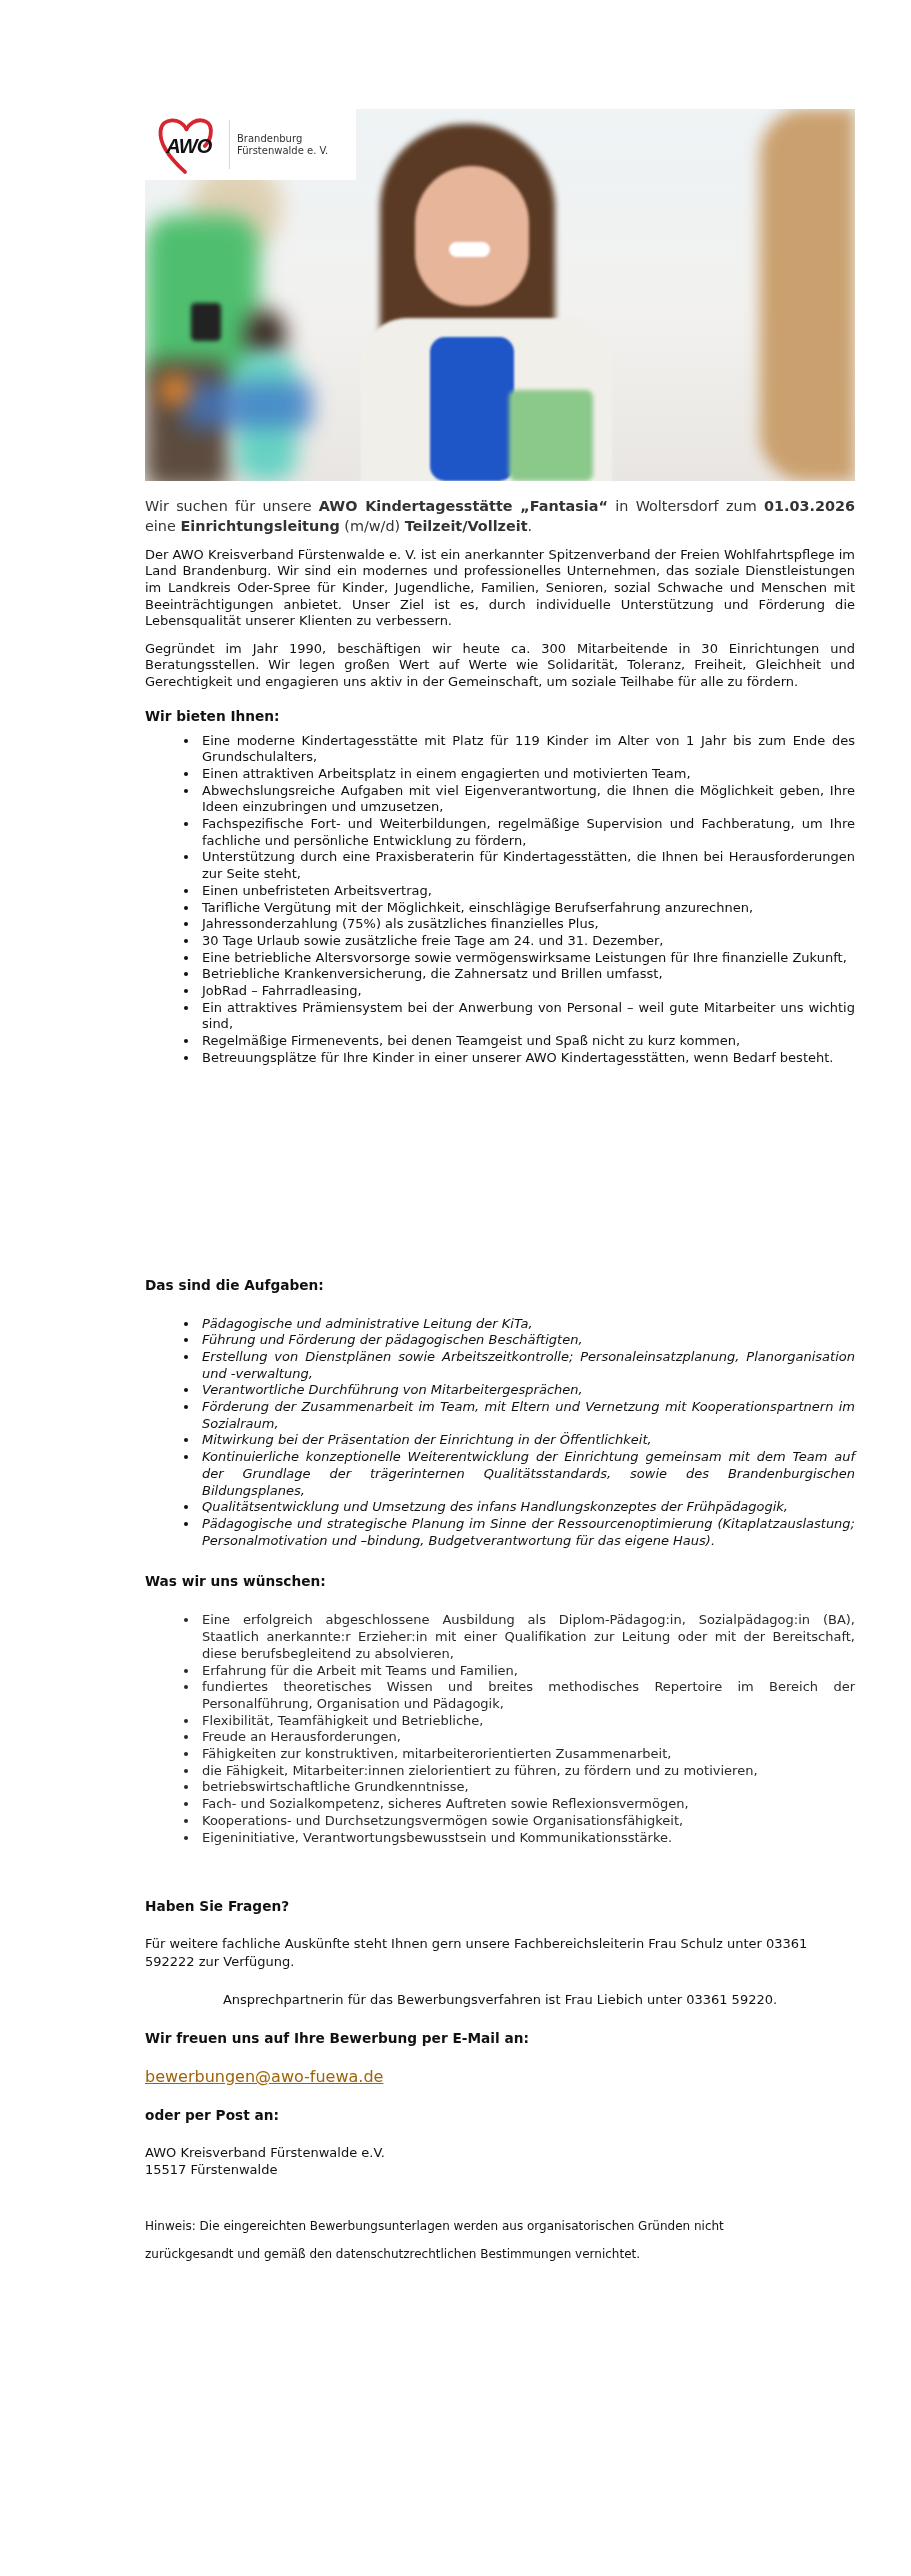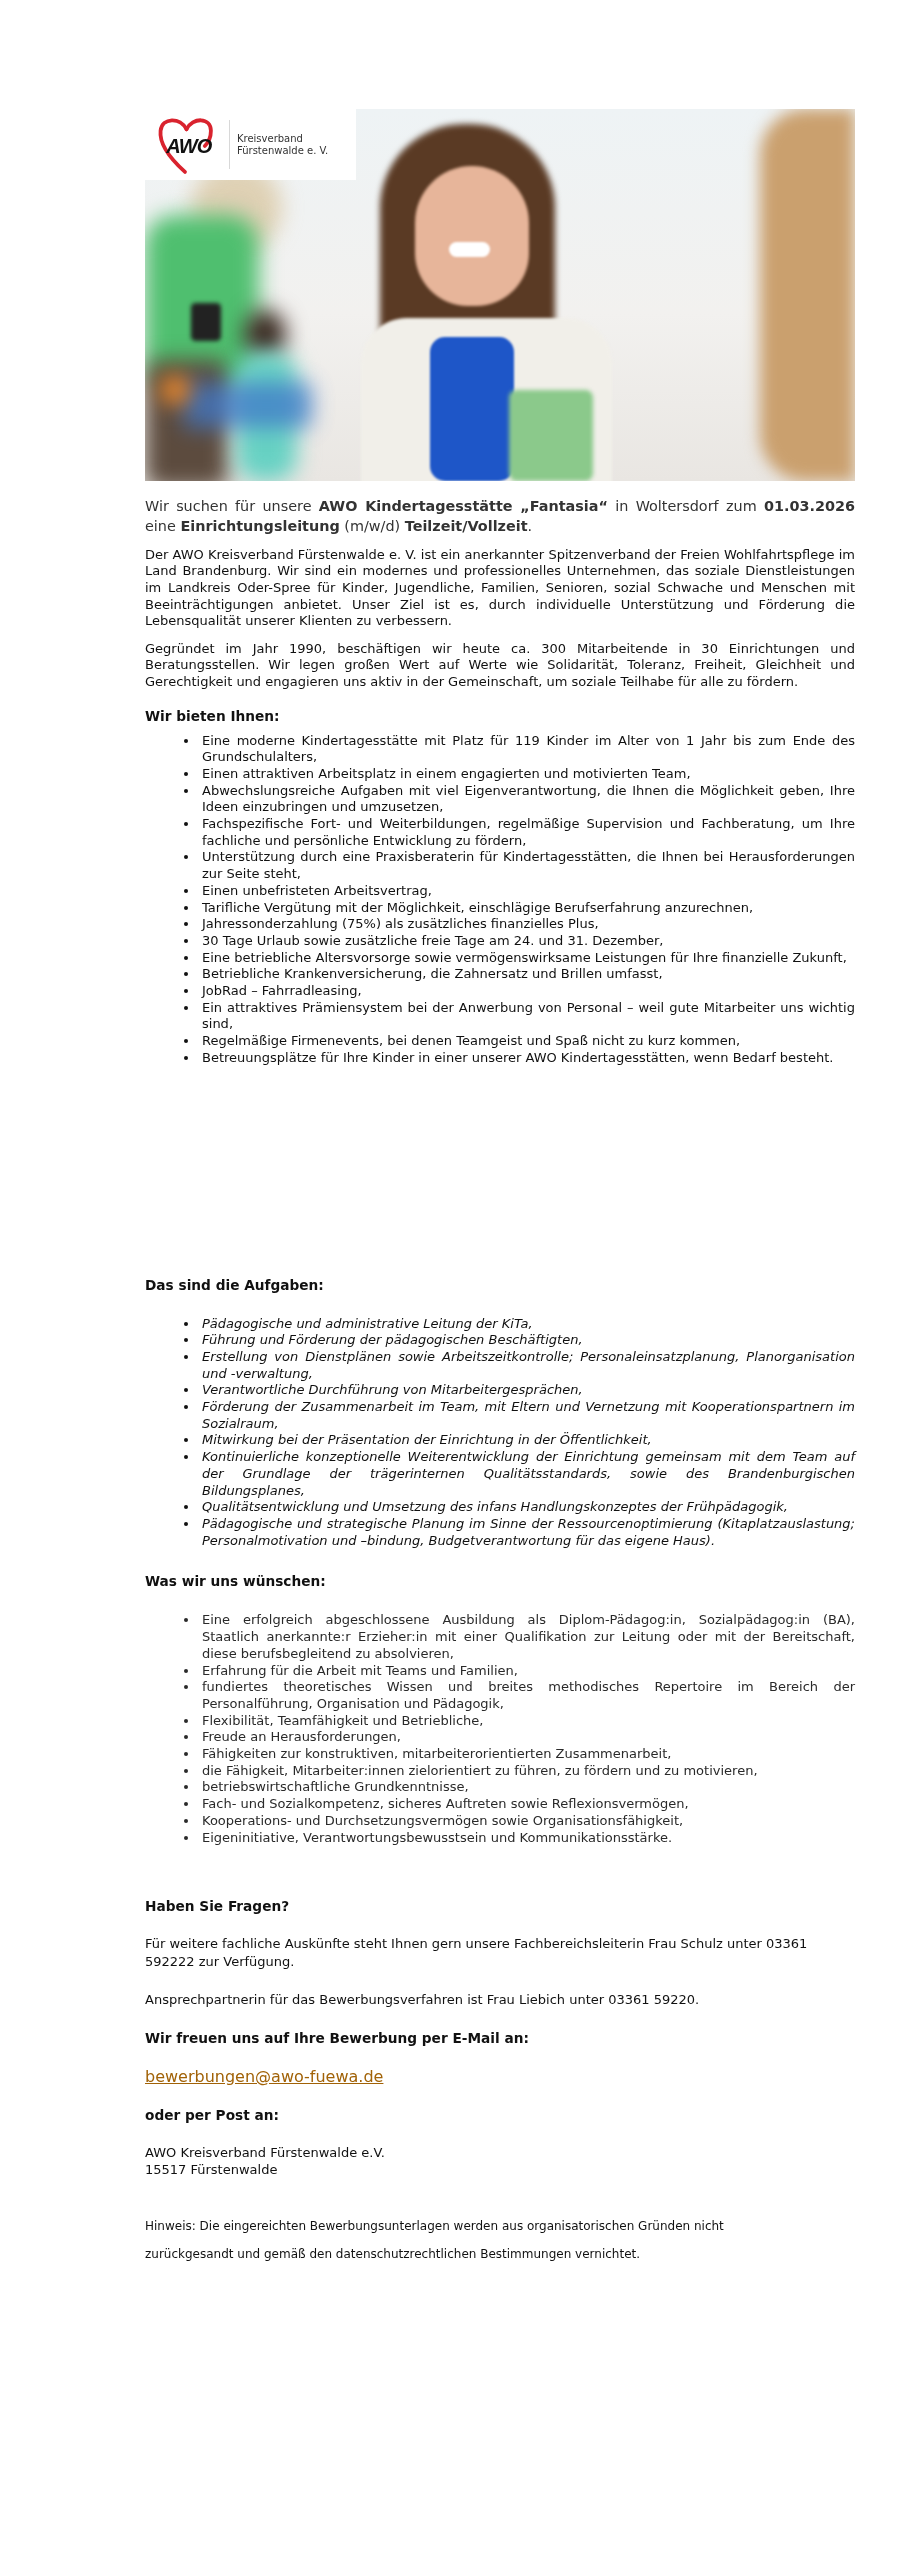--- a/index.html
+++ b/index.html
@@ -94,21 +94,21 @@
     <div class="logo-box">
       <div class="logo-mark">
         <svg width="61" height="61" viewBox="0 0 80 80">
           <path d="M40 20 C 32 4, 8 4, 6 22 C 4 40, 18 58, 38 76" fill="none" stroke="#d9232e" stroke-width="5" stroke-linecap="round"></path>
           <path d="M40 20 C 48 4, 72 4, 72 22 C 72 32, 68 38, 64 42" fill="none" stroke="#d9232e" stroke-width="5" stroke-linecap="round"></path>
         </svg>
         <span class="logo-awo">AWO</span>
       </div>
       <div class="logo-divider"></div>
       <div class="logo-text">
-        <div>Kreisverband</div>
+        <div>Brandenburg</div>
         <div>Fürstenwalde e. V.</div>
       </div>
     </div>
   </div>
 
   <div class="intro">
     <span>Wir suchen für unsere </span><b>AWO Kindertagesstätte „Fantasia“</b><span> in Woltersdorf zum </span><b>01.03.2026</b><span> eine </span><b>Einrichtungsleitung</b><span> (m/w/d) </span><b>Teilzeit/Vollzeit</b><span>.</span>
   </div>
 
   <p class="body" style="margin-top:10.6px;">Der AWO Kreisverband Fürstenwalde e. V. ist ein anerkannter Spitzenverband der Freien Wohlfahrtspflege im Land Brandenburg. Wir sind ein modernes und professionelles Unternehmen, das soziale Dienstleistungen im Landkreis Oder-Spree für Kinder, Jugendliche, Familien, Senioren, sozial Schwache und Menschen mit Beeinträchtigungen anbietet. Unser Ziel ist es, durch individuelle Unterstützung und Förderung die Lebensqualität unserer Klienten zu verbessern.</p>
@@ -156,21 +156,21 @@
     <li>Fähigkeiten zur konstruktiven, mitarbeiterorientierten Zusammenarbeit,</li>
     <li>die Fähigkeit, Mitarbeiter:innen zielorientiert zu führen, zu fördern und zu motivieren,</li>
     <li>betriebswirtschaftliche Grundkenntnisse,</li>
     <li>Fach- und Sozialkompetenz, sicheres Auftreten sowie Reflexionsvermögen,</li>
     <li>Kooperations- und Durchsetzungsvermögen sowie Organisationsfähigkeit,</li>
     <li>Eigeninitiative, Verantwortungsbewusstsein und Kommunikationsstärke.</li>
   </ul>
 
   <h3 class="sec" style="margin-top:52px;">Haben Sie Fragen?</h3>
   <p class="plain" style="margin-top:21px;">Für weitere fachliche Auskünfte steht Ihnen gern unsere Fachbereichsleiterin Frau Schulz unter 03361 592222 zur Verfügung.</p>
-  <p class="plain" style="margin-top:21px;">Ansprechpartnerin für das Bewerbungsverfahren ist Frau Liebich unter 03361 59220.</p>
+  <p class="plain" style="margin-top:21px;text-align:center;">Ansprechpartnerin für das Bewerbungsverfahren ist Frau Liebich unter 03361 59220.</p>
   <h3 class="sec" style="margin-top:21px;">Wir freuen uns auf Ihre Bewerbung per E-Mail an:</h3>
   <div style="margin-top:21px;">
     <a class="mail" href="#">bewerbungen@awo-fuewa.de</a>
   </div>
   <h3 class="sec" style="margin-top:21px;">oder per Post an:</h3>
   <div class="plain" style="margin-top:21px;">
     <div>AWO Kreisverband Fürstenwalde e.V.</div>
     <div>15517 Fürstenwalde</div>
   </div>
 

